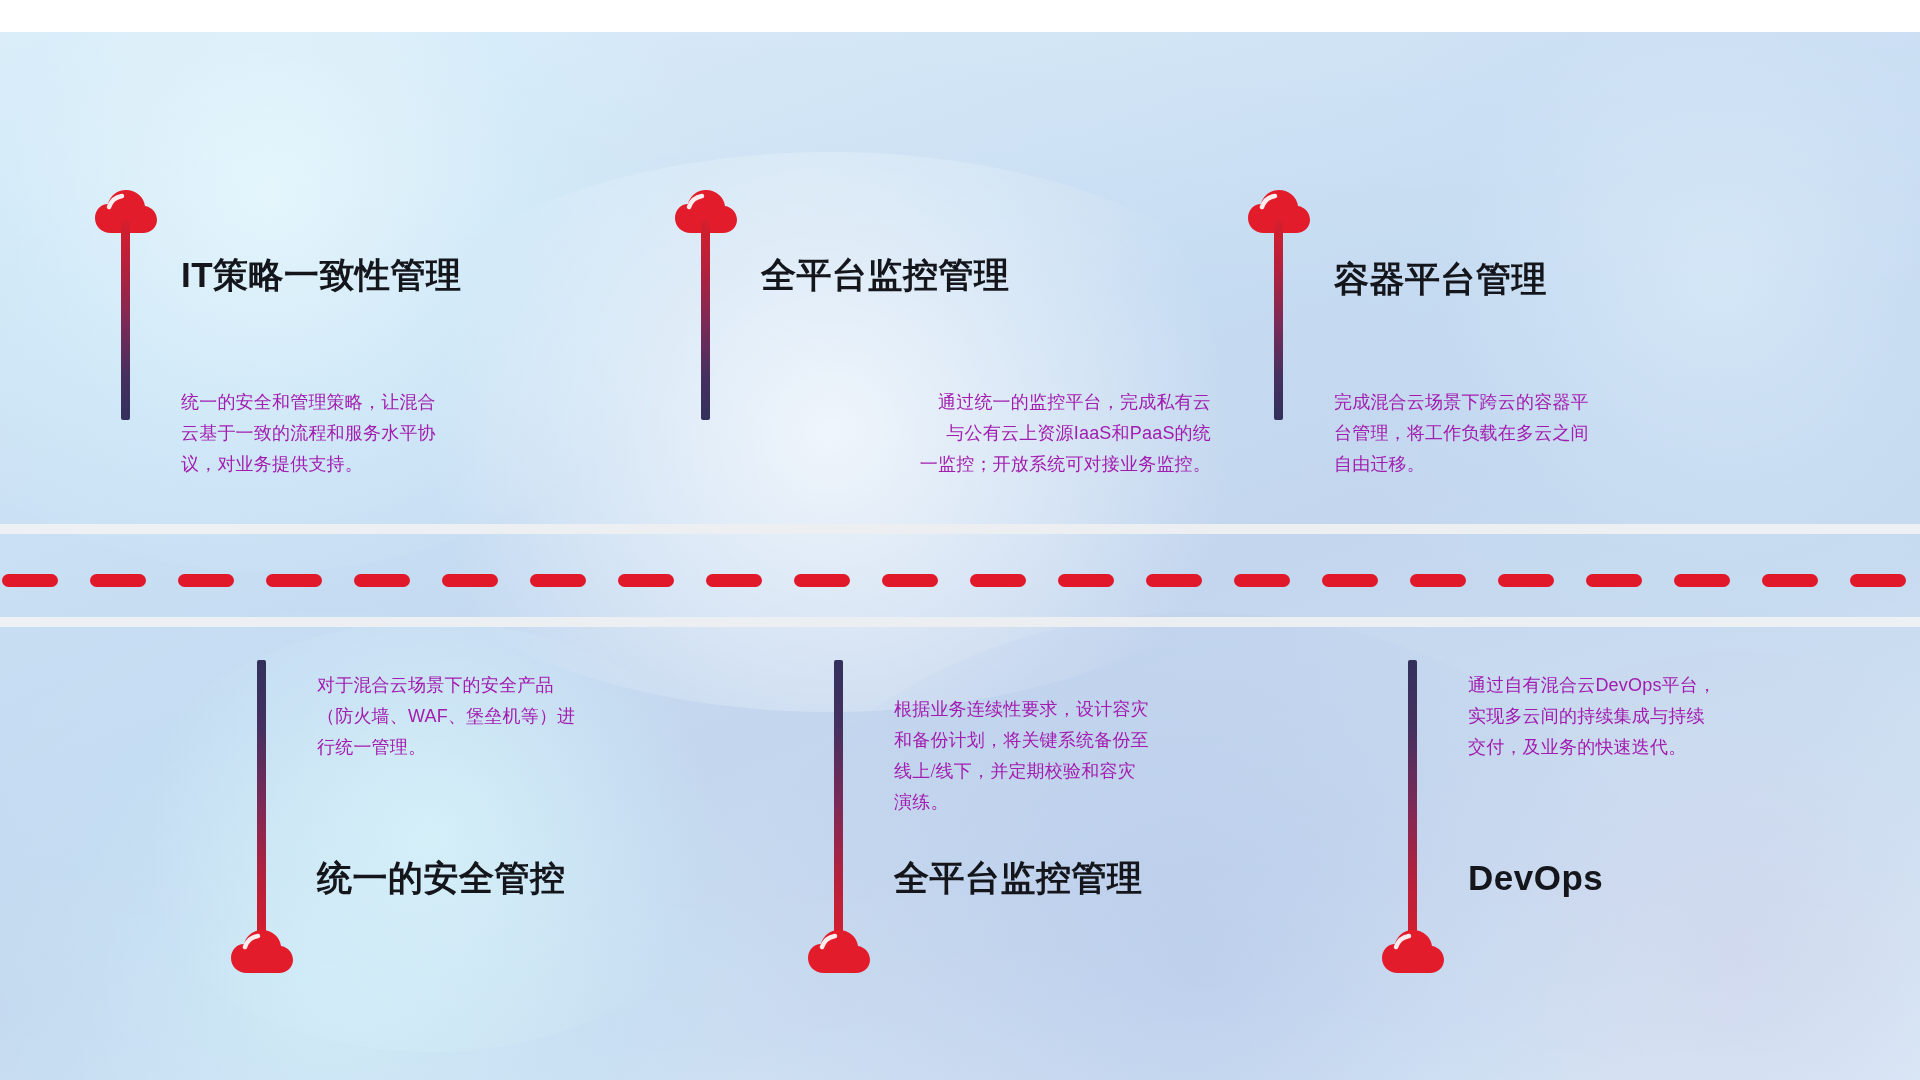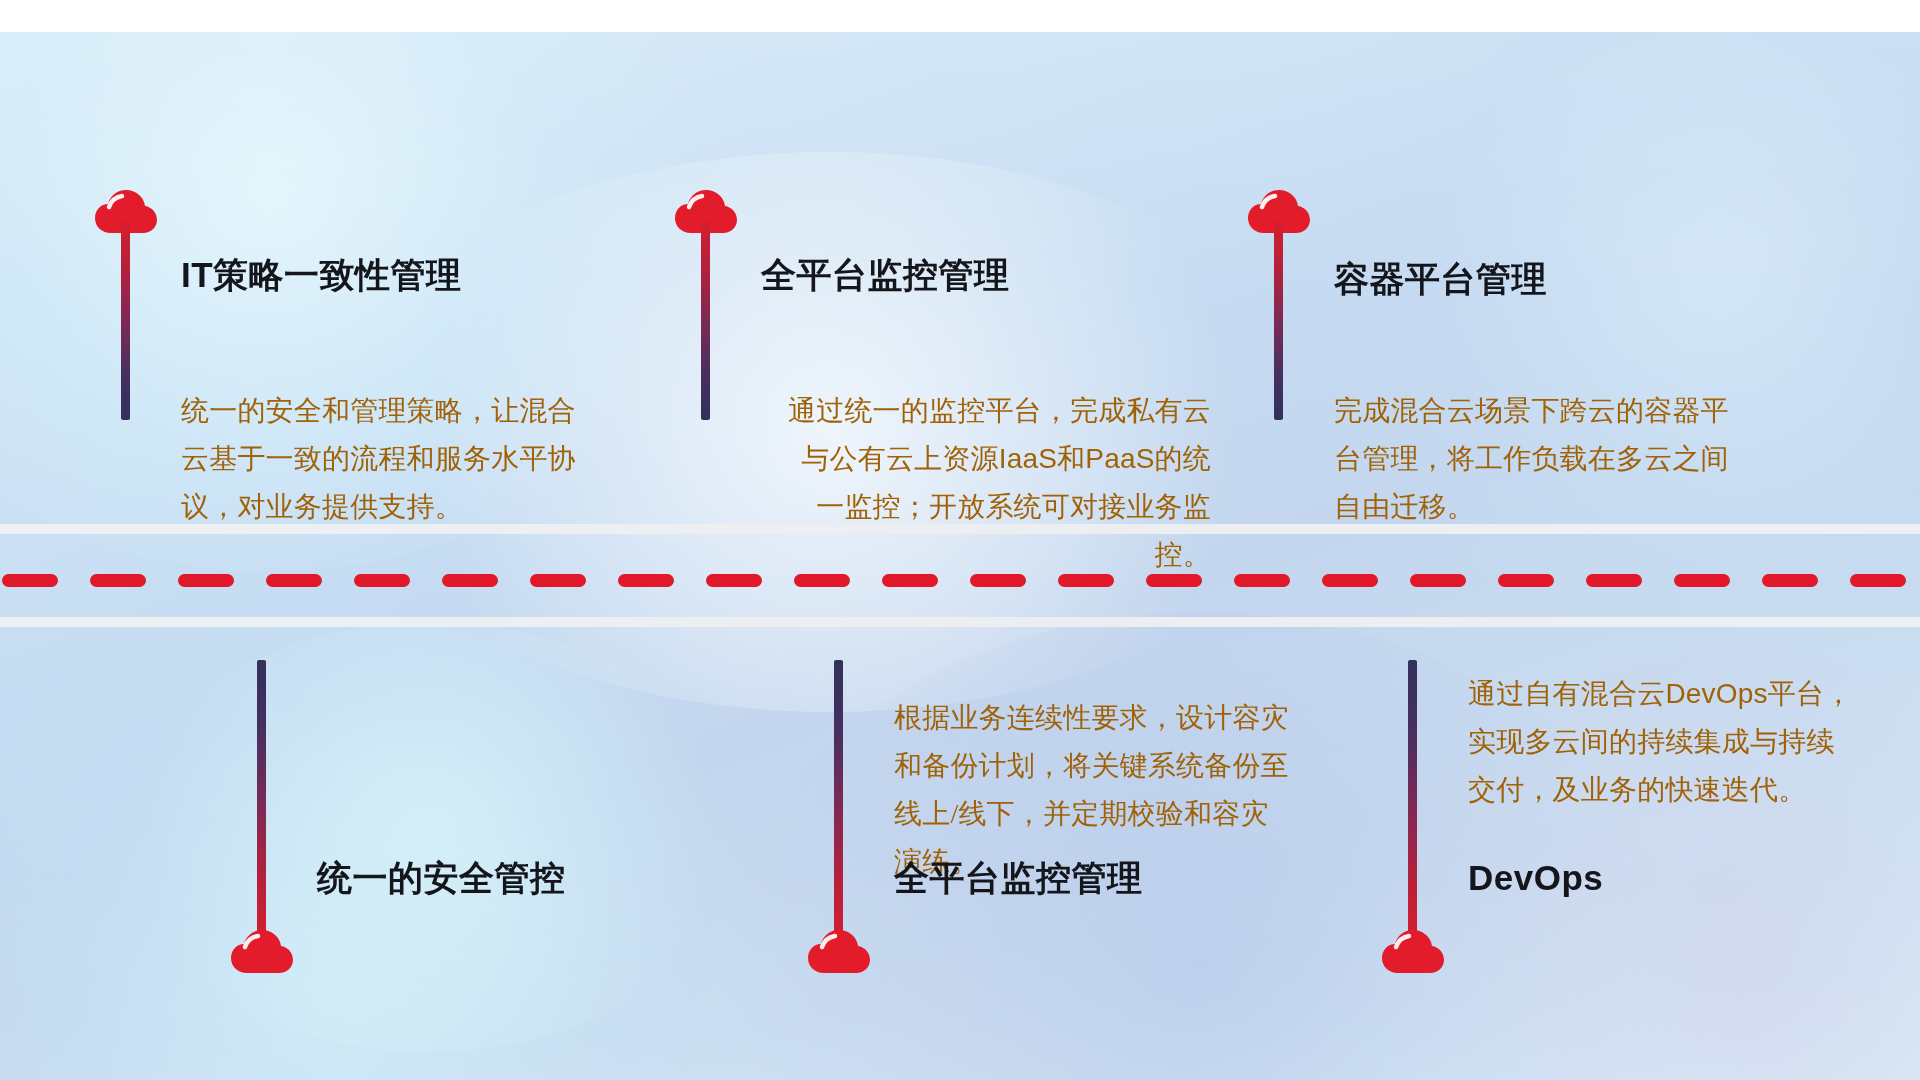--- a/index.html
+++ b/index.html
@@ -93,23 +93,23 @@
     position: absolute;
     font-size: 35px;
     font-weight: 700;
     color: #14161c;
     letter-spacing: 0.5px;
     white-space: nowrap;
     line-height: 1.2;
   }
   .col-body {
     position: absolute;
-    font-size: 28px;
+    font-size: 18px;
     line-height: 1.72;
-    color: #a16207;
+    color: #a21caf;
     letter-spacing: 0.2px;
     white-space: pre-line;
   }
 
   
   .divider-band {
     position: absolute;
     left: 0;
     width: 1920px;
     height: 10px;
@@ -207,20 +207,23 @@
     <span class="dash"></span>
     <span class="dash"></span>
     <span class="dash"></span>
     <span class="dash"></span>
     <span class="dash"></span>
 
   </div>
   <div class="divider-band" style="top:585px;"></div>
 
   <div class="stem stem-bottom" style="left:257px; top:628px; height:285px;"></div>
+  <div class="col-body" style="left:317px; top:638px; width:430px;">对于混合云场景下的安全产品
+（防火墙、WAF、堡垒机等）进
+行统一管理。</div>
   <div class="col-title" style="left:317px; top:825px;">统一的安全管控</div>
   <div class="cloud" style="position:absolute; left:231px; top:898px;">
     <svg viewBox="0 0 62 44" xmlns="http://www.w3.org/2000/svg">
       <path d="M16 43 C6 43 0 36 0 28 C0 20 6 14 13 14 C15 6 22 0 31 0 C41 0 49 7 50 16 C57 17 62 23 62 30 C62 37 56 43 48 43 Z" fill="#e31c2b"></path>
       <path d="M14 17 C16 11 21 7 27 6" stroke="#ffffff" stroke-width="4.5" stroke-linecap="round" fill="none" opacity="0.92"></path>
     </svg>
   </div>
 
   <div class="stem stem-bottom" style="left:834px; top:628px; height:285px;"></div>
   <div class="col-body" style="left:894px; top:662px; width:430px;font-family:Liberation Serif, serif;">根据业务连续性要求，设计容灾

